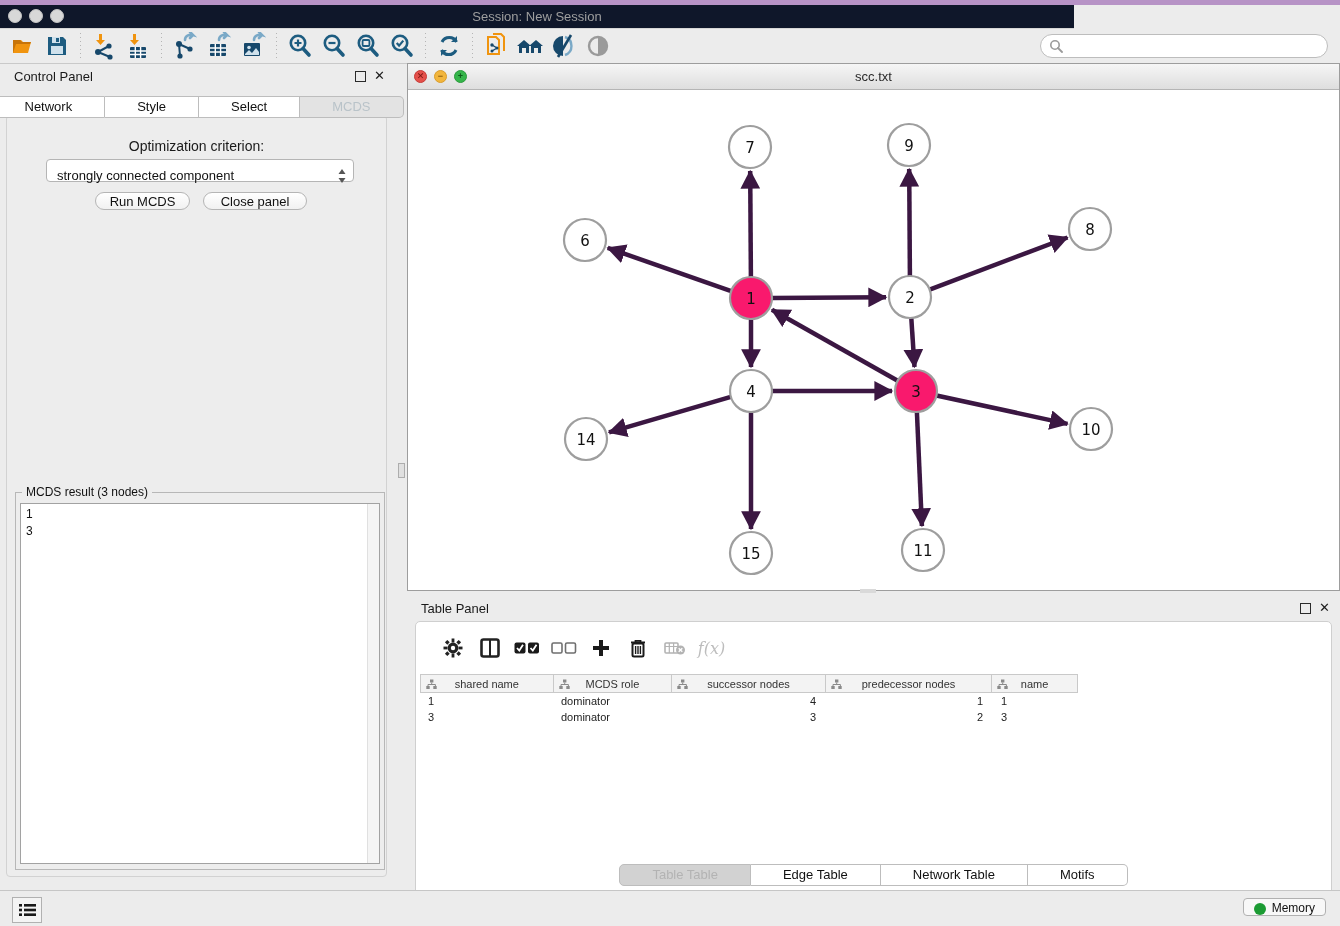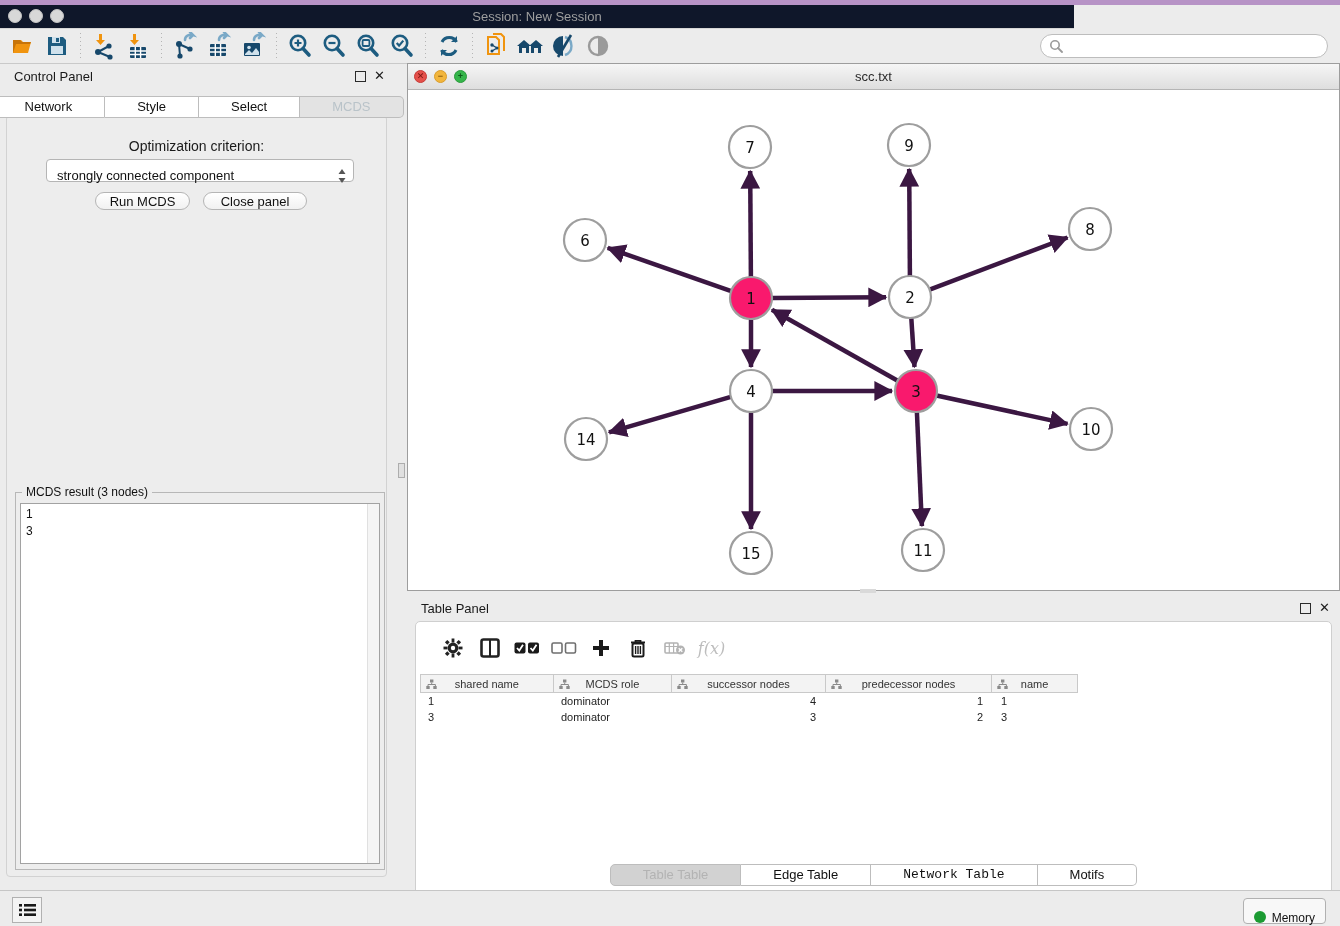--- a/index.html
+++ b/index.html
@@ -94,21 +94,21 @@
   .td.l{justify-content:flex-start;padding-left:8px;}
   .td.r{justify-content:flex-end;padding-right:10px;}
   #tp-bottomstrip{margin-top:auto;height:15px;background:#ebebeb;border-top:1px solid #d8d8d8;flex:0 0 auto;}
   #tp-tabs{position:absolute;left:0;top:269px;width:933px;display:flex;justify-content:center;}
 
   
   #status-bar{left:0;top:890px;width:1340px;height:36px;background:#ececec;border-top:1px solid #c6c6c6;}
   #list-btn{left:12px;top:6px;width:30px;height:26px;background:#f4f4f4;border:1px solid #b1b1b1;
     display:flex;align-items:center;justify-content:center;box-sizing:border-box;}
   #memory-btn{right:14px;top:7px;height:18px;background:#f8f8f8;border:1px solid #b1b1b1;border-radius:4px;
-    display:flex;align-items:flex-start;gap:6px;padding:12px 10px;box-sizing:border-box;position:absolute;}
+    display:flex;align-items:flex-end;gap:6px;padding:0 10px;box-sizing:border-box;position:absolute;}
   #memory-btn .dot{width:12px;height:12px;border-radius:50%;background:#1c9b33;}
   #memory-btn .mlabel{font-size:12px;color:#111;}
 </style>
 </head>
 <body>
 
 <div id="top-accent" class="abs"></div>
 
 <div id="titlebar" class="abs">
   <span class="tl-dot tl-gray abs" style="left:8px"></span>
@@ -522,21 +522,21 @@
             <div class="td r" style="width: 167px;">2</div>
             <div class="td l" style="width: 85px;">3</div>
           </div>
         </div>
     </div>
     <div id="tp-bottomstrip"></div>
   </div>
   <div id="tp-tabs">
       <span class="tab active" style="background: rgb(210, 210, 210); color: rgb(179, 179, 179);">Table Table</span>
       <span class="tab" style="background: rgb(255, 255, 255);">Edge Table</span>
-      <span class="tab" style="background: rgb(255, 255, 255); font-family: Liberation Mono, monospace;">Network Table</span>
+      <span class="tab" style="background: rgb(255, 255, 255);">Network Table</span>
       <span class="tab" style="background: rgb(255, 255, 255);">Motifs</span>
     </div>
 </div>
 
 <div id="status-bar" class="abs">
   <div id="list-btn" class="abs">
     <svg width="17" height="14" viewBox="0 0 17 14">
         <g fill="#1a1a1a">
           <rect x="0" y="1" width="3" height="2.6"></rect>
           <rect x="5" y="1" width="12" height="2.6"></rect>

